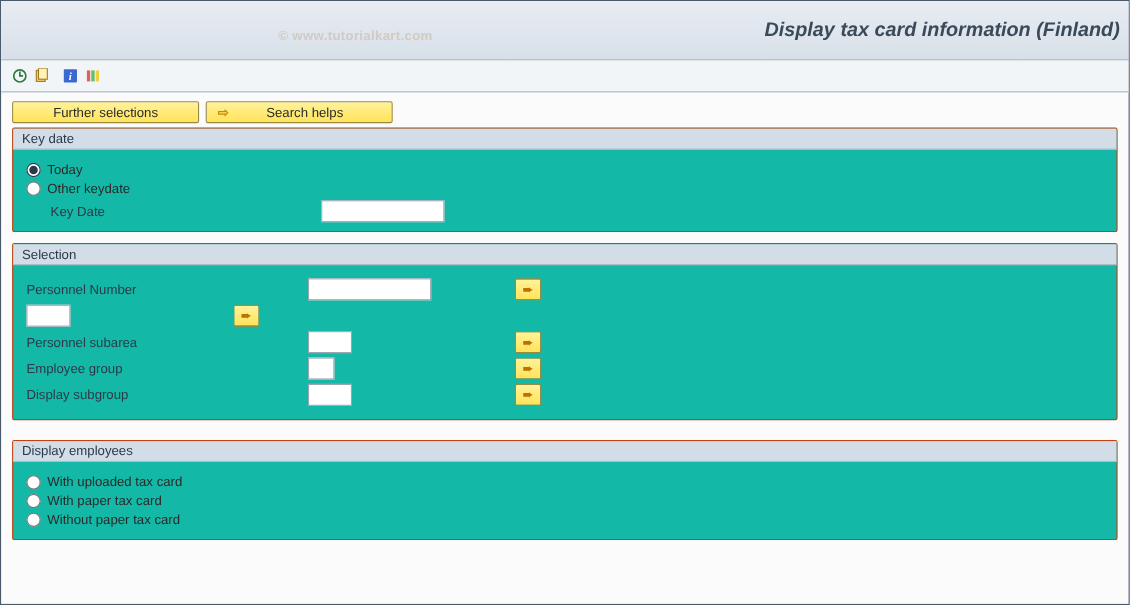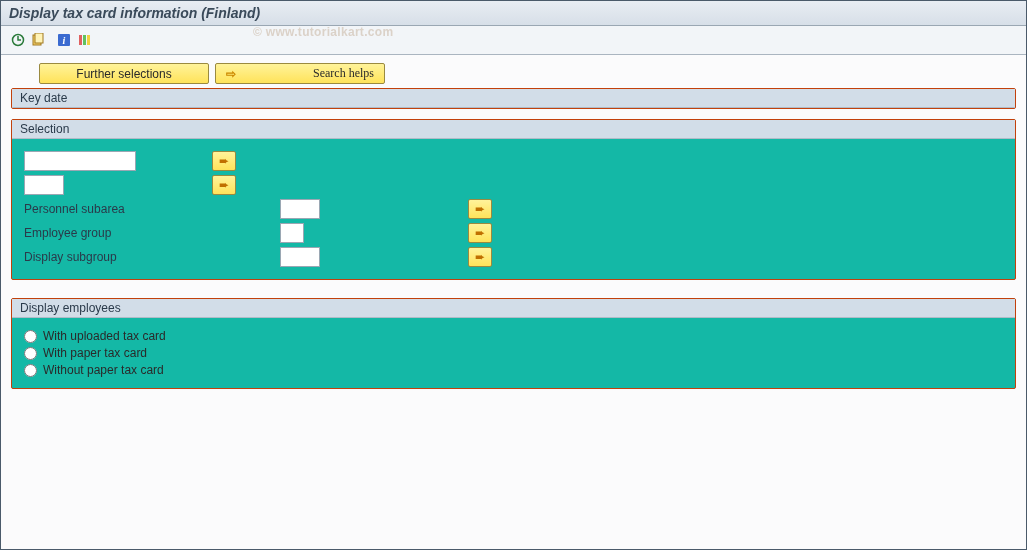--- a/index.html
+++ b/index.html
@@ -10,25 +10,26 @@
       border: 1px solid #4a5a6a;
       width: 1027px;
       height: 550px;
       color: #2a2a2a;
       position: relative;
       overflow: hidden;
     }
     .titlebar {
       background: linear-gradient(to bottom, #e8edf3, #d7dfe8);
       border-bottom: 1px solid #9aa7b3;
-      padding: 4px 8px;
+      padding: 16px 8px;
       font-weight: bold;
       font-style: italic;
-      font-size: 14px;
+      font-size: 18px;
       color: #3a4a5a;
+      text-align: right;
     }
     .toolbar {
       background: #f2f5f8;
       border-bottom: 1px solid #aab5c0;
       padding: 5px 8px;
       display: flex;
       gap: 2px;
       align-items: center;
     }
     .tb-icon {
@@ -52,21 +53,20 @@
       letter-spacing: 0.3px;
       font-weight: bold;
     }
     .content {
       padding: 8px 10px;
     }
     .btn-row {
       display: flex;
       gap: 6px;
       margin-bottom: 4px;
-      margin-left: 28px;
     }
     .y-btn {
       background: linear-gradient(to bottom, #fff39a, #ffe35a);
       border: 1px solid #9a8a40;
       border-radius: 2px;
       padding: 2px 10px;
       min-width: 170px;
       display: flex;
       align-items: center;
       gap: 10px;
@@ -172,32 +172,48 @@
 <div class="watermark">© www.tutorialkart.com</div>
 
 <div class="content">
 
   <div class="btn-row">
     <div class="y-btn" style="justify-content:center;">
       <span>Further selections</span>
     </div>
     <div class="y-btn">
       <span class="arrow-left">⇨</span>
-      <span style="flex:1; text-align:right; margin-left:-14px;font-family:Liberation Serif, serif;">Search helps</span>
+      <span style="flex:1; text-align:center; margin-left:-14px;">Search helps</span>
     </div>
   </div>
 
   <div class="groupbox">
     <div class="group-title">Key date</div>
+    <div class="group-body">
+      <div class="radio-row">
+        <input type="radio" name="keydate" checked="" style="">
+        <span>Today</span>
+      </div>
+      <div class="radio-row">
+        <input type="radio" name="keydate" style="">
+        <span>Other keydate</span>
+      </div>
+      <div class="indent">
+        <span class="fld-label-s">Key Date</span>
+        <span style="width:90px"></span>
+        <input class="text-input w-medium" type="text" value="" style="">
+      </div>
+    </div>
   </div>
 
   <div class="groupbox">
     <div class="group-title">Selection</div>
     <div class="group-body">
       <div class="sel-row">
+        <span class="sel-label">Personnel Number</span>
         <input class="text-input w-medium" type="text" style="">
         <span class="multi-btn">➨</span>
       </div>
       <div class="sel-row">
         <input class="text-input w-short" type="text" style="">
         <span style="width:72px"></span>
         <span class="multi-btn">➨</span>
       </div>
       <div class="sel-row">
         <span class="sel-label">Personnel subarea</span>

